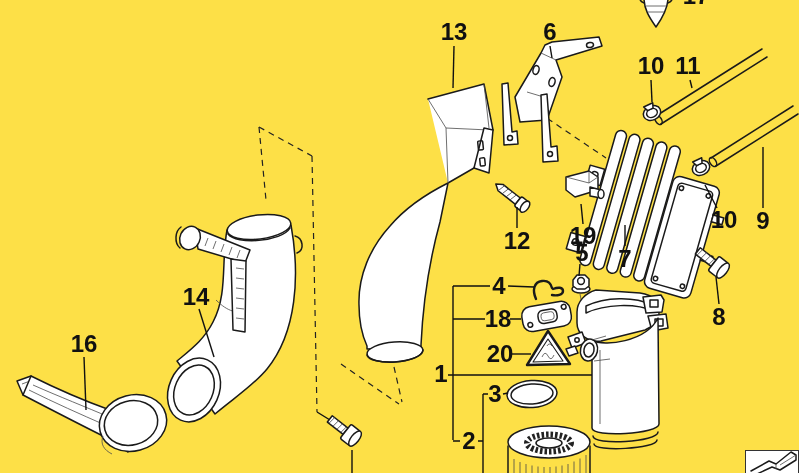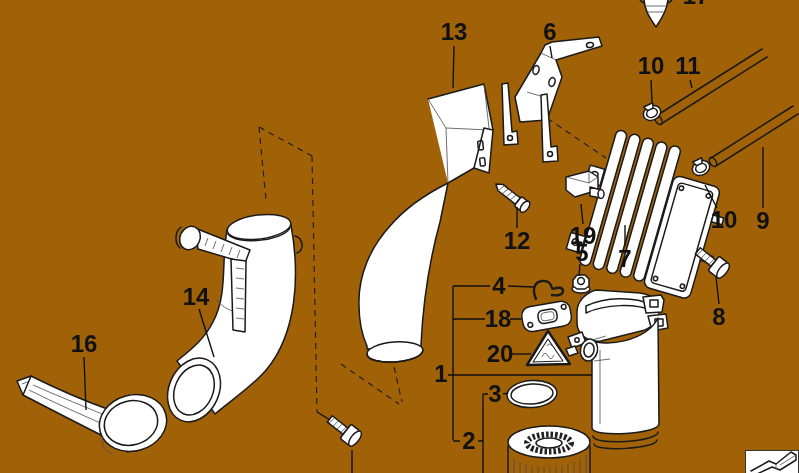--- a/index.html
+++ b/index.html
@@ -1,16 +1,16 @@
 <!DOCTYPE html>
 <html><head>
 <meta charset="utf-8">
 <style>
   html,body{margin:0;padding:0;background:#ffffff;}
-  .stage{position:relative;width:799px;height:473px;background:#a16207;overflow:hidden;
+  .stage{position:relative;width:799px;height:473px;background:#fde047;overflow:hidden;
          font-family:"Liberation Sans","DejaVu Sans",sans-serif;}
   svg{display:block;}
   svg text.callout{font-family:"Liberation Sans","DejaVu Sans",sans-serif;
                    font-weight:bold;font-size:24px;fill:#111;text-anchor:middle;}
   .ln{stroke:#1a1a1a;stroke-width:1.5;fill:none;stroke-linecap:round;stroke-linejoin:round;}
   .lnw{stroke:#1a1a1a;stroke-width:1.5;fill:#ffffff;stroke-linecap:round;stroke-linejoin:round;}
   .thin{stroke:#4a4a4a;stroke-width:0.8;fill:none;}
   .lead{stroke:#111;stroke-width:1.4;fill:none;}
   .dash{stroke:#222;stroke-width:1.2;fill:none;stroke-dasharray:6 5;}
   .wire{stroke:#1a1a1a;stroke-width:2.4;fill:none;stroke-linecap:round;stroke-linejoin:round;}

